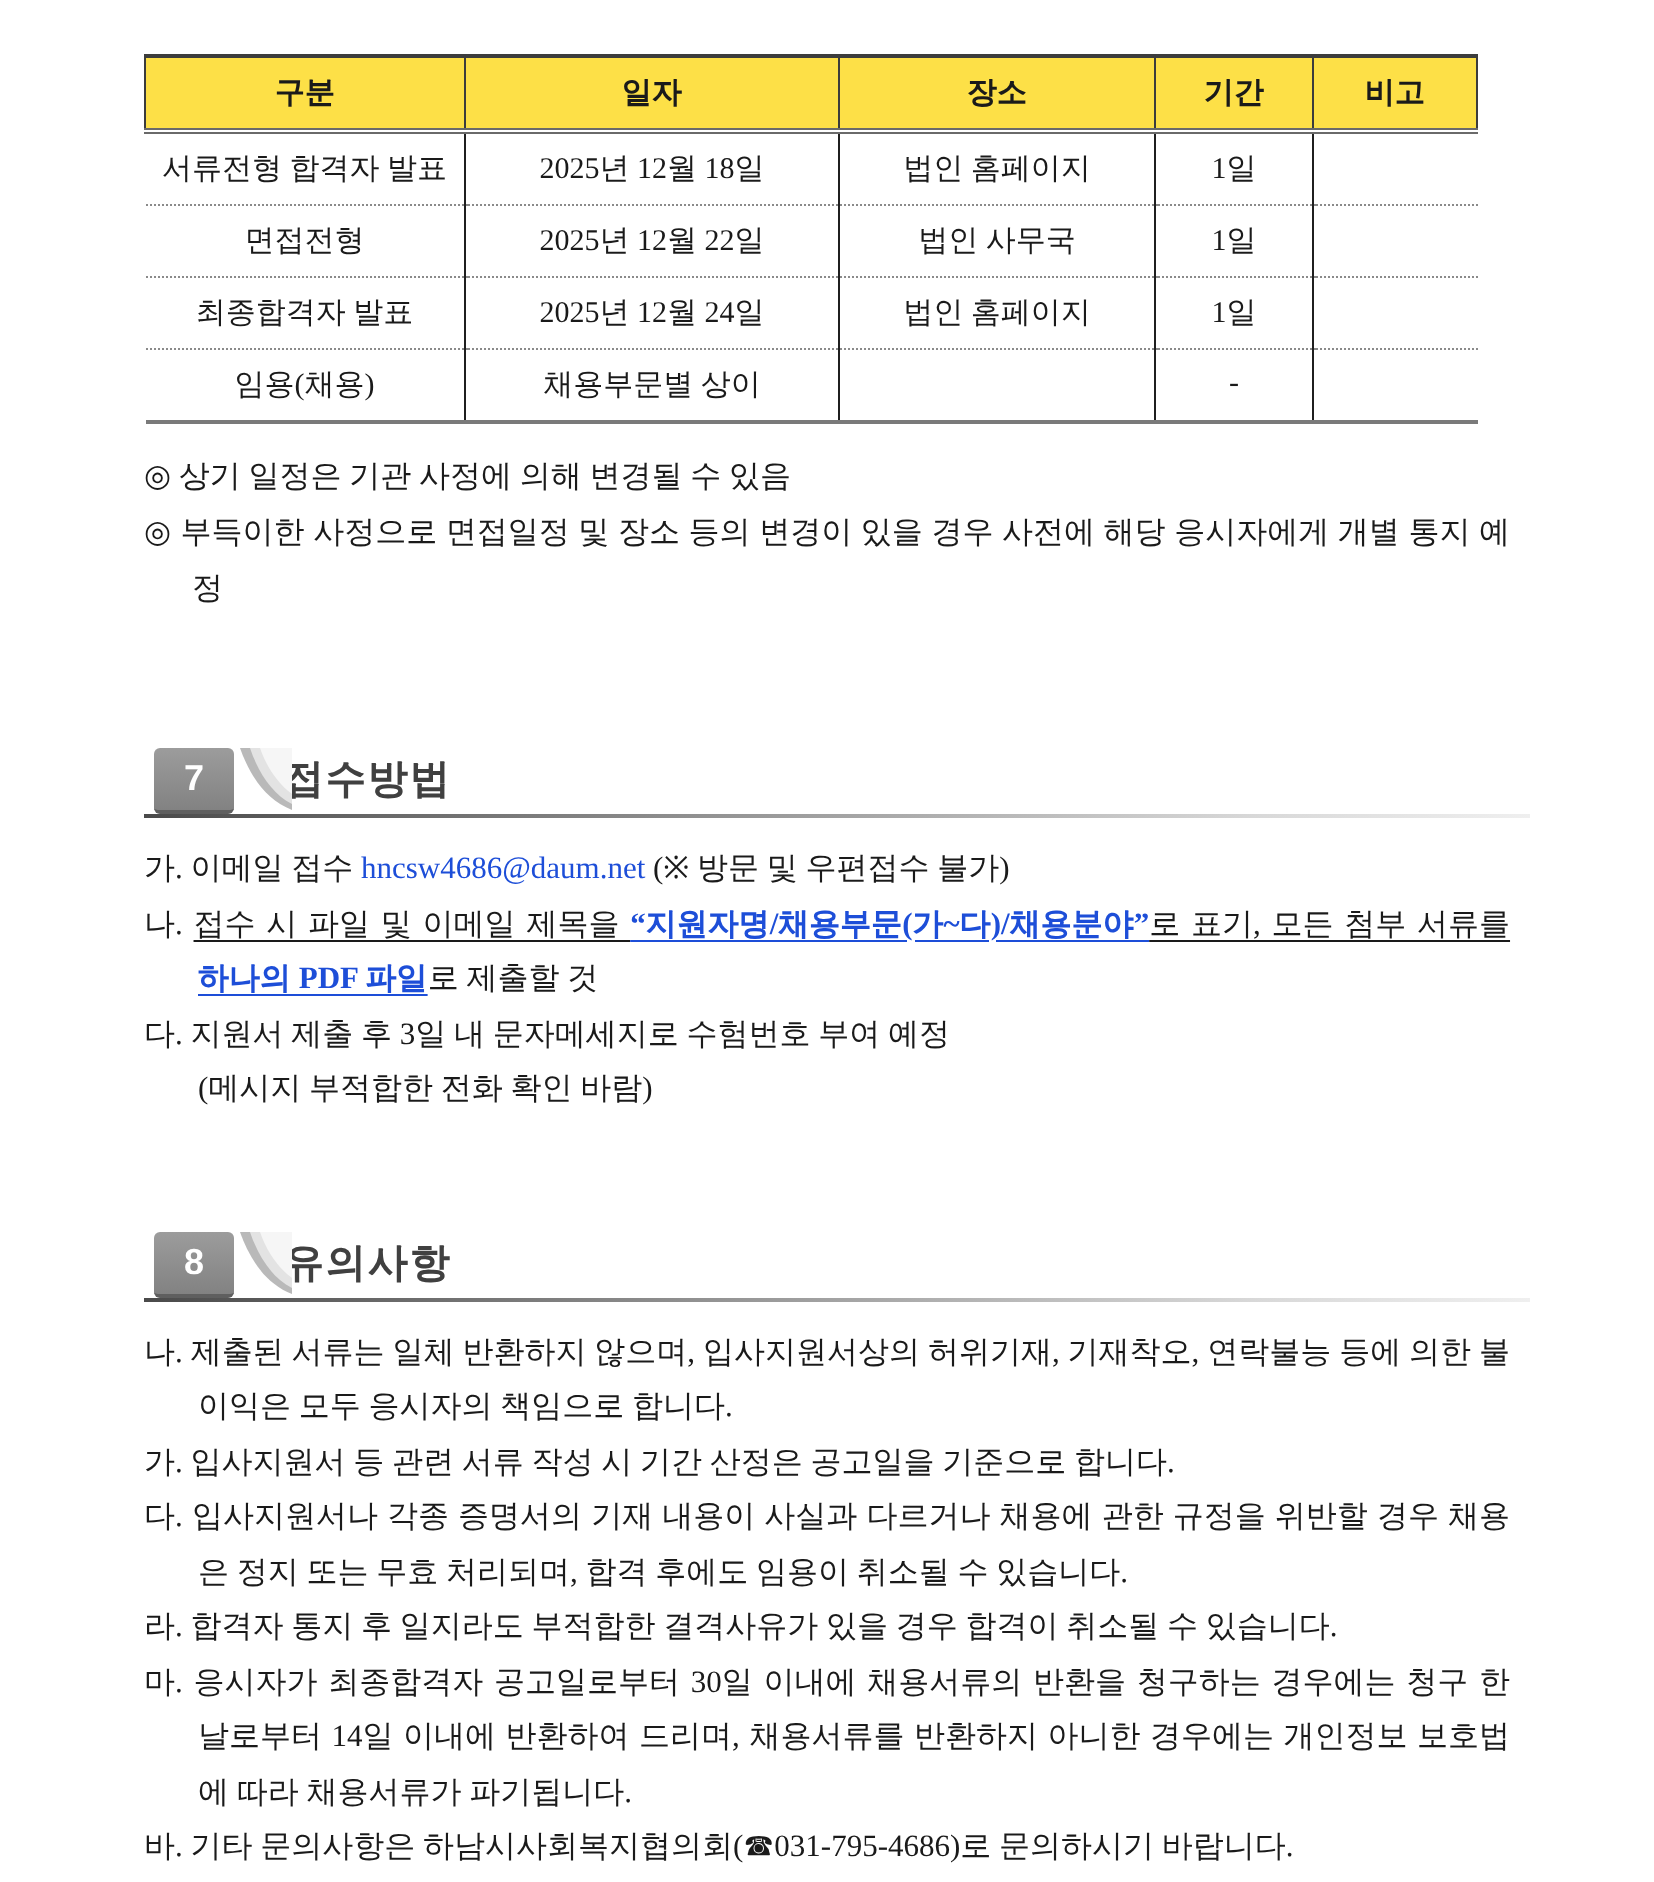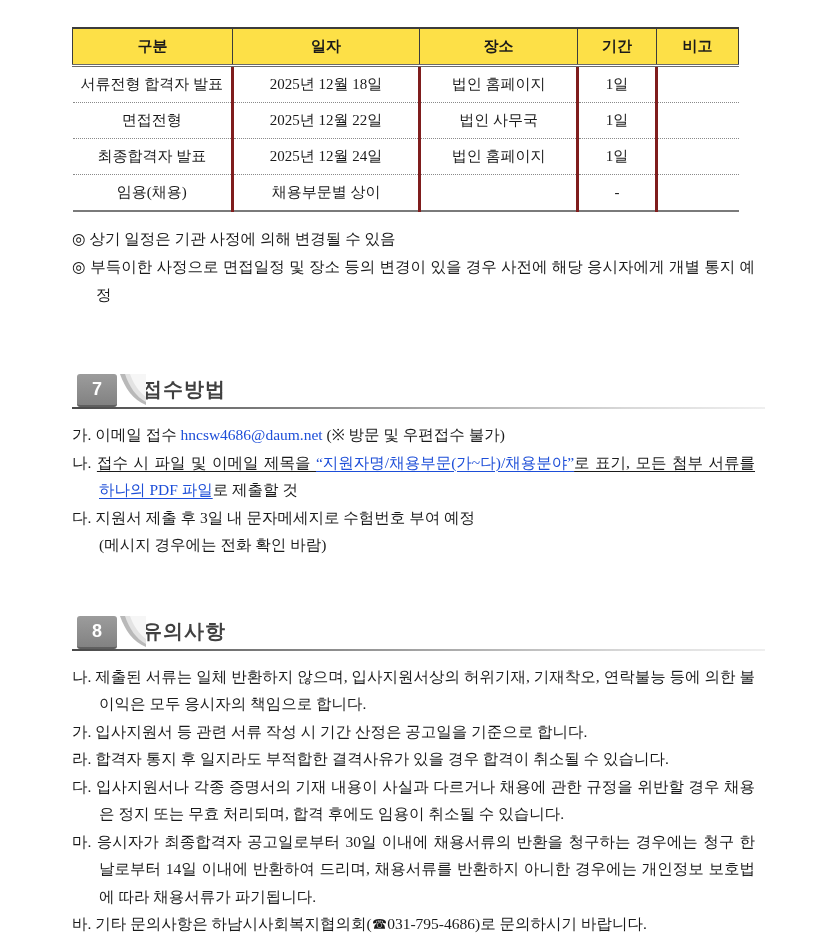--- a/index.html
+++ b/index.html
@@ -31,21 +31,21 @@
   table.schedule thead th {
     background:#fde047;
     font-weight:bold;
     border-top:2px solid #3c3c3c;
     border-bottom:3px double #6a6a6a;
     border-left:1px solid #3c3c3c;
     border-right:1px solid #3c3c3c;
   }
   table.schedule thead th:first-child { border-left:1px solid #3c3c3c; }
   table.schedule tbody td {
-    border-left:3px solid #7f1d1d;
+    border-left:1px solid #7f1d1d;
     border-right:1px solid #1f1f1f;
     border-bottom:1px dotted #8a8a8a;
   }
   table.schedule tbody td:first-child { border-left:none; }
   table.schedule tbody td:last-child  { border-right:none; }
   table.schedule tbody tr:last-child td { border-bottom:2px solid #7a7a7a; }
 
   
   .notes { margin-top:13px; width:683px; }
   .note {
@@ -89,21 +89,21 @@
   .list { margin-top:12px; width:683px; }
   .item {
     margin:0;
     font-size:15.5px;
     line-height:27.5px;
     text-align:justify;
     padding-left:27px;
     text-indent:-27px;
   }
   .blue  { color:#1d4ed8; }
-  .bold  { font-weight:normal; }
+  .bold  { font-weight:bold; }
   .u     { text-decoration:underline; text-underline-offset:3px; }
 </style>
 </head>
 <body>
 
 <div class="page">
 
   <table class="schedule">
     <colgroup>
       <col style="width:160px">
@@ -165,36 +165,36 @@
       <path d="M7 0 C11 12 18 23 28 28 L28 0 Z" fill="#e3e3e3"></path>
       <path d="M12 0 C15 9 21 18 28 23 L28 0 Z" fill="#f6f6f6"></path>
     </svg>
     <div class="section-title">접수방법</div>
     <div class="section-rule"></div>
   </div>
 
   <div class="list">
     <p class="item"><span>가.</span> <span>이메일 접수 </span><span class="blue">hncsw4686@daum.net</span><span> (※ 방문 및 우편접수 불가)</span></p>
     <p class="item"><span>나.</span> <span class="u">접수 시 파일 및 이메일 제목을 </span><span class="u blue bold">“지원자명/채용부문(가~다)/채용분야”</span><span class="u">로 표기, 모든 첨부 서류를 </span><span class="u blue bold">하나의 PDF 파일</span><span>로 제출할 것</span></p>
-    <p class="item"><span>다.</span> <span>지원서 제출 후 3일 내 문자메세지로 수험번호 부여 예정</span><br><span>(메시지 경우에는 전화 확인 바람)</span></p>
+    <p class="item"><span>다.</span> <span>지원서 제출 후 3일 내 문자메세지로 수험번호 부여 예정</span><br><span>(메시지 부적합한 전화 확인 바람)</span></p>
   </div>
 
   <div class="section-header sh-8">
     <div class="section-badge">8</div>
     <svg class="curl" width="28" height="33" viewBox="0 0 28 33">
       <path d="M2 0 C7 14 15 26 28 31 L28 0 Z" fill="#b9b9b9"></path>
       <path d="M7 0 C11 12 18 23 28 28 L28 0 Z" fill="#e3e3e3"></path>
       <path d="M12 0 C15 9 21 18 28 23 L28 0 Z" fill="#f6f6f6"></path>
     </svg>
     <div class="section-title">유의사항</div>
     <div class="section-rule"></div>
   </div>
 
   <div class="list">
     <p class="item"><span>나.</span> <span>제출된 서류는 일체 반환하지 않으며, 입사지원서상의 허위기재, 기재착오, 연락불능 등에 의한 불이익은 모두 응시자의 책임으로 합니다.</span></p>
     <p class="item"><span>가.</span> <span>입사지원서 등 관련 서류 작성 시 기간 산정은 공고일을 기준으로 합니다.</span></p>
+    <p class="item"><span>다.</span> <span>입사지원서나 각종 증명서의 기재 내용이 사실과 다르거나 채용에 관한 규정을 위반할 경우 채용은 정지 또는 무효 처리되며, 합격 후에도 임용이 취소될 수 있습니다.</span></p>
     <p class="item"><span>라.</span> <span>합격자 통지 후 일지라도 부적합한 결격사유가 있을 경우 합격이 취소될 수 있습니다.</span></p>
-    <p class="item"><span>다.</span> <span>입사지원서나 각종 증명서의 기재 내용이 사실과 다르거나 채용에 관한 규정을 위반할 경우 채용은 정지 또는 무효 처리되며, 합격 후에도 임용이 취소될 수 있습니다.</span></p>
     <p class="item"><span>마.</span> <span>응시자가 최종합격자 공고일로부터 30일 이내에 채용서류의 반환을 청구하는 경우에는 청구 한 날로부터 14일 이내에 반환하여 드리며, 채용서류를 반환하지 아니한 경우에는 개인정보 보호법에 따라 채용서류가 파기됩니다.</span></p>
     <p class="item"><span>바.</span> <span>기타 문의사항은 하남시사회복지협의회(☎031-795-4686)로 문의하시기 바랍니다.</span></p>
   </div>
 
 </div>
 
 </body></html>

